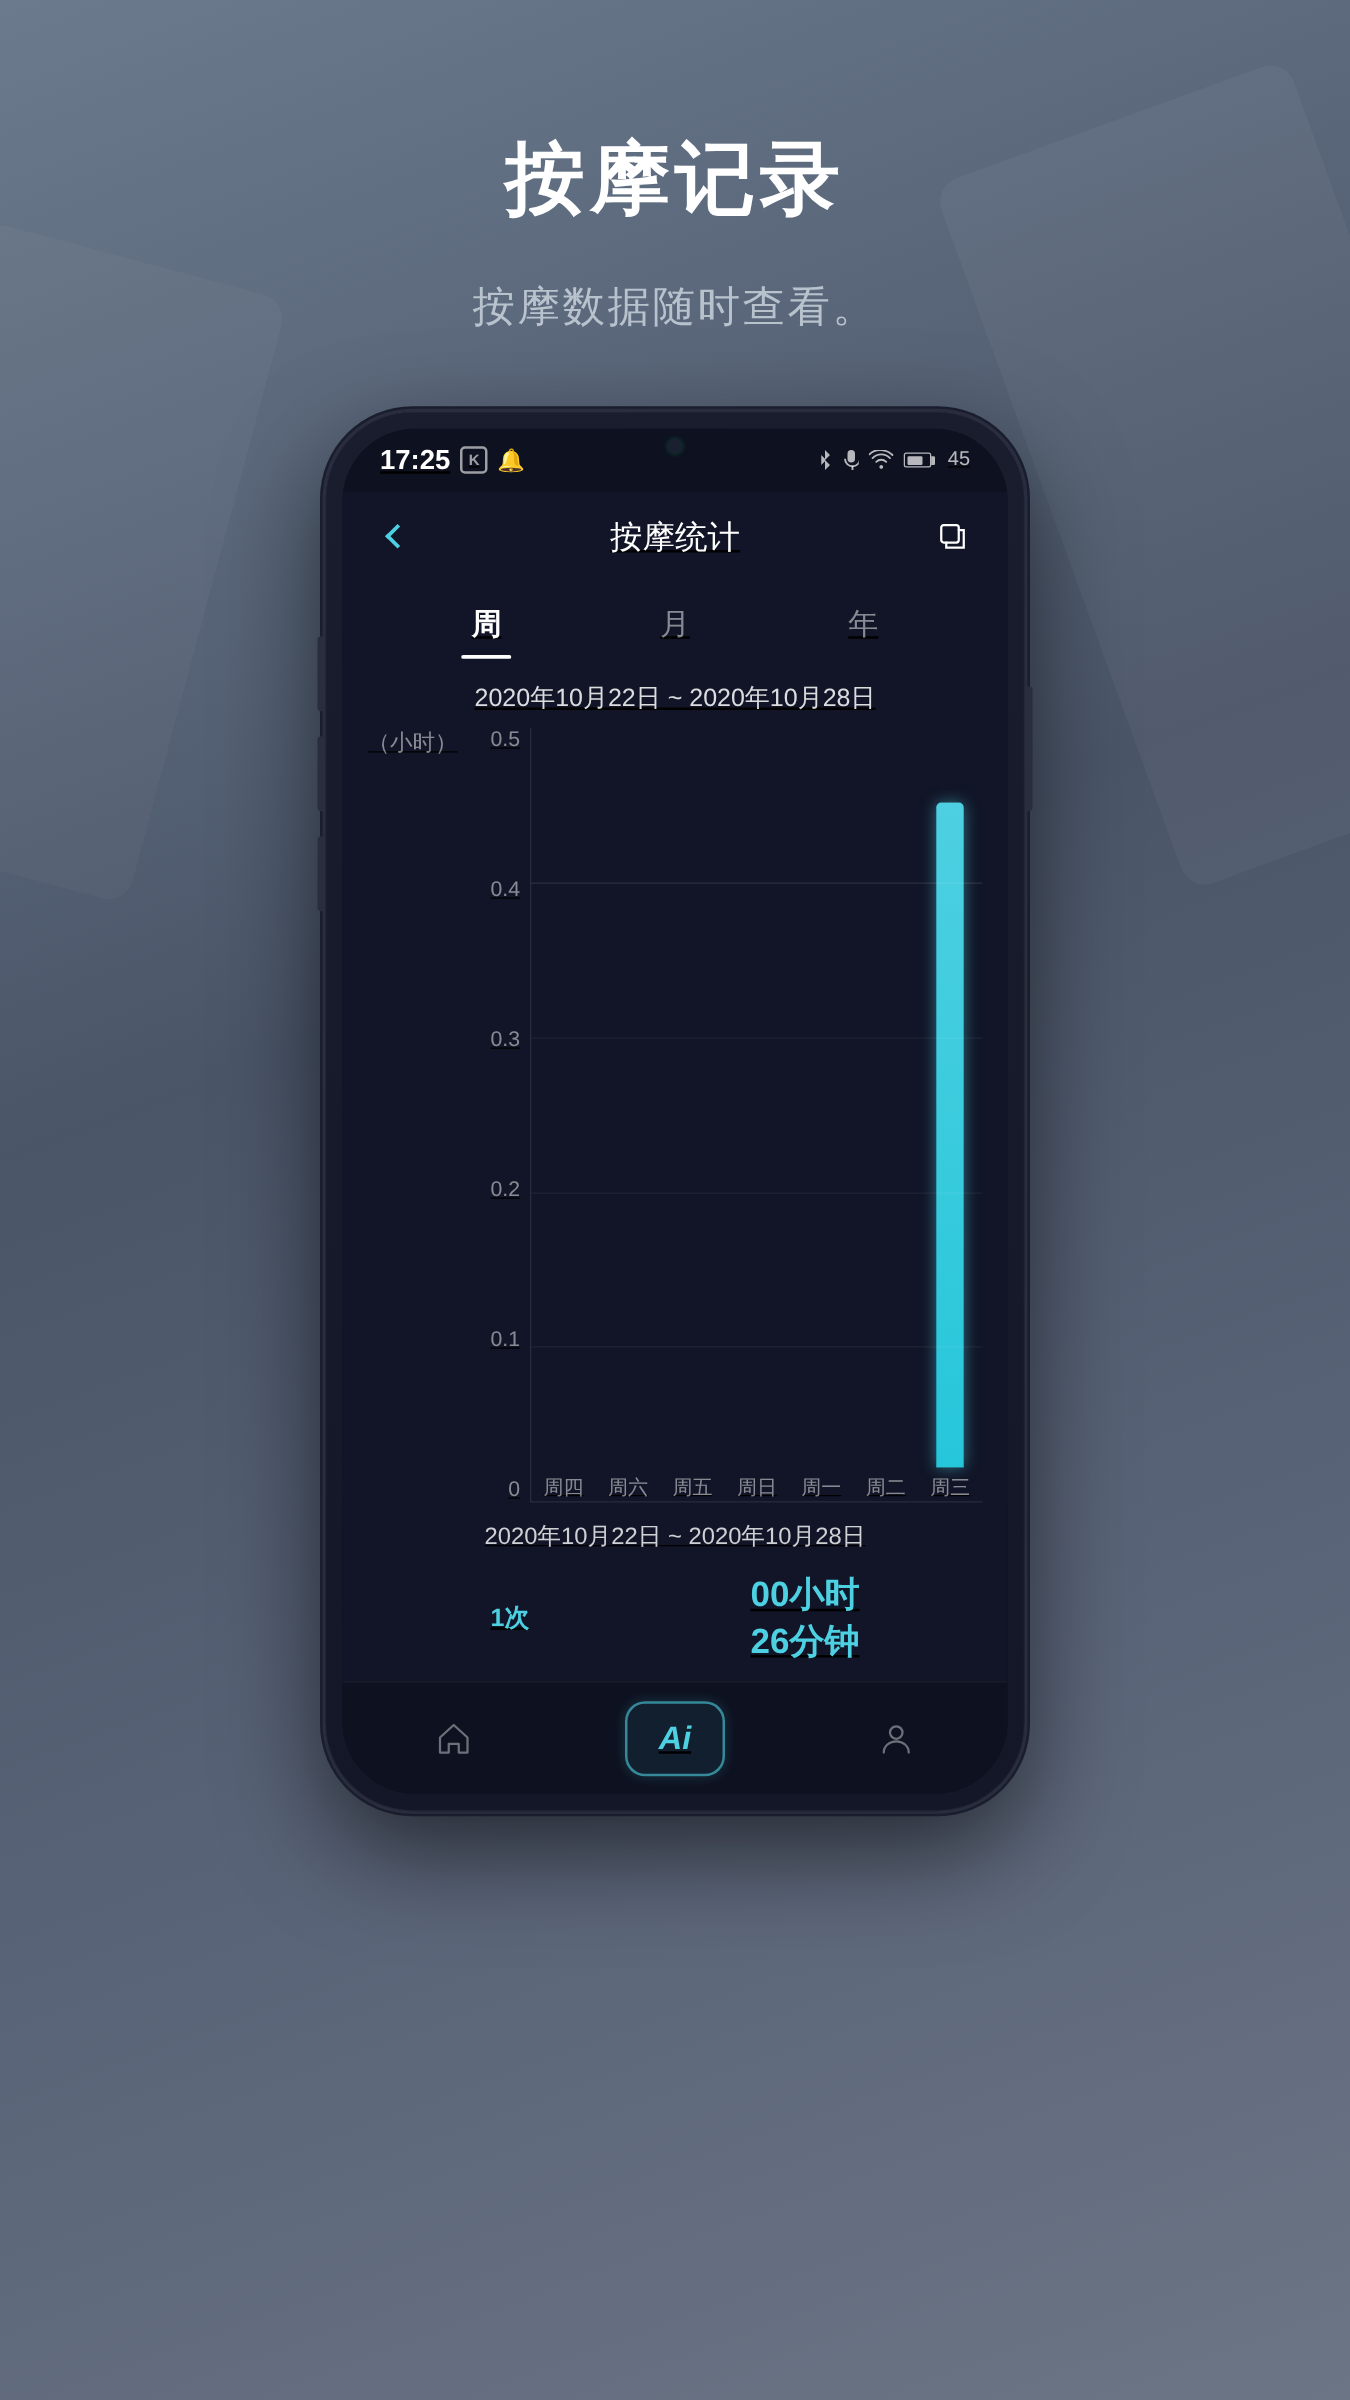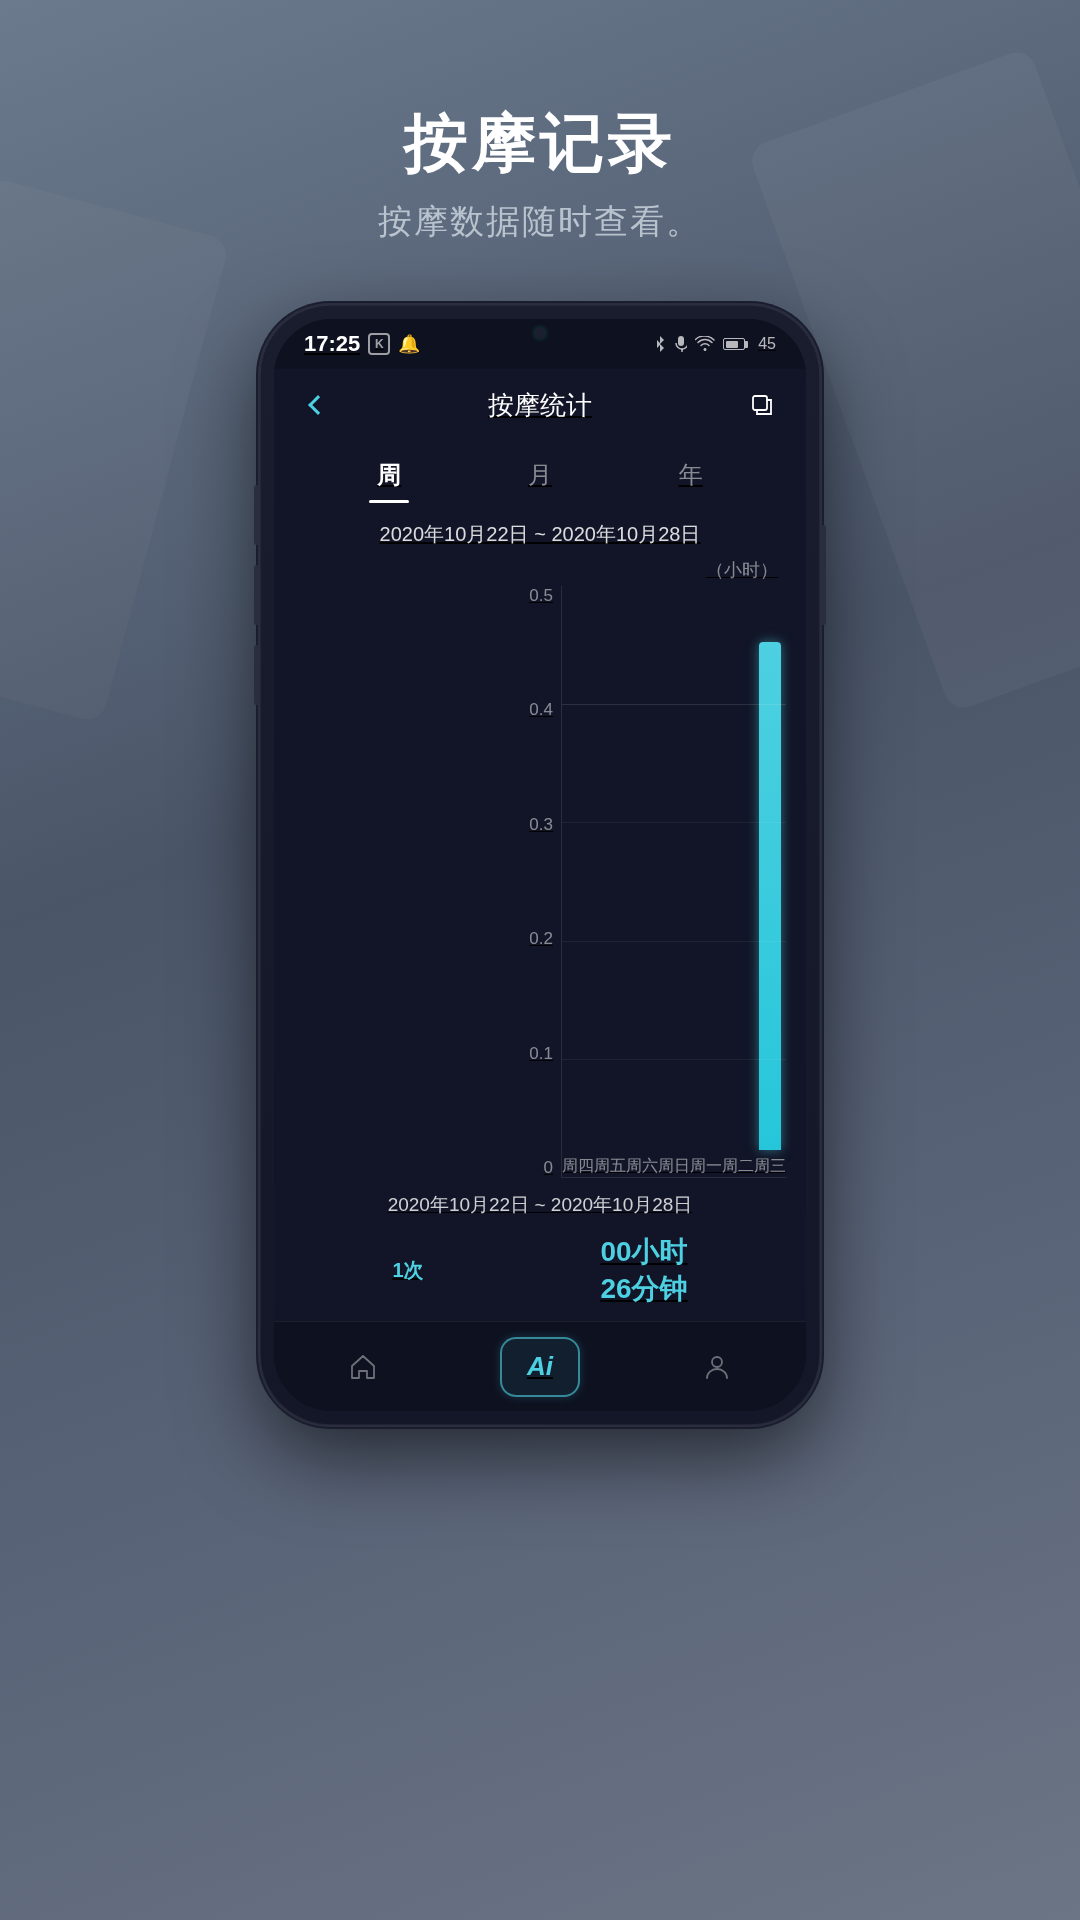--- a/index.html
+++ b/index.html
@@ -52,21 +52,21 @@
       margin-top: 100px;
       text-align: center;
       z-index: 2;
     }
 
     .page-title {
       font-size: 64px;
       font-weight: 700;
       color: #ffffff;
       letter-spacing: 4px;
-      margin-bottom: 12px;
+      margin-bottom: 36px;
     }
 
     .page-subtitle {
       font-size: 34px;
       color: rgba(200, 210, 220, 0.85);
       letter-spacing: 2px;
     }
 
     
     .phone-wrapper {
@@ -286,22 +286,21 @@
       color: rgba(255,255,255,0.85);
       flex-shrink: 0;
     }
 
     
     .chart-container {
       flex: 1;
       padding: 0 20px;
       position: relative;
       display: flex;
-      flex-direction: column;
-      align-items: flex-end;
+      flex-direction: row;
     }
 
     .chart-y-label {
       text-align: right;
       font-size: 18px;
       color: rgba(255,255,255,0.5);
       padding-right: 8px;
       margin-bottom: 4px;
     }
 
@@ -599,25 +598,25 @@
               <div class="grid-line" style="top: 40%"></div>
               <div class="grid-line" style="top: 60%"></div>
               <div class="grid-line" style="top: 80%"></div>
 
             <div class="bar-column">
                   <div class="bar" style="height: 0%;"></div>
                   <div class="bar-label">周四</div>
                 </div>
                 <div class="bar-column">
                   <div class="bar" style="height: 0%;"></div>
-                  <div class="bar-label">周五</div>
+                  <div class="bar-label">周六</div>
                 </div>
                 <div class="bar-column">
                   <div class="bar" style="height: 0%;"></div>
-                  <div class="bar-label">周六</div>
+                  <div class="bar-label">周五</div>
                 </div>
                 <div class="bar-column">
                   <div class="bar" style="height: 0%;"></div>
                   <div class="bar-label">周日</div>
                 </div>
                 <div class="bar-column">
                   <div class="bar" style="height: 0%;"></div>
                   <div class="bar-label">周一</div>
                 </div>
                 <div class="bar-column">

